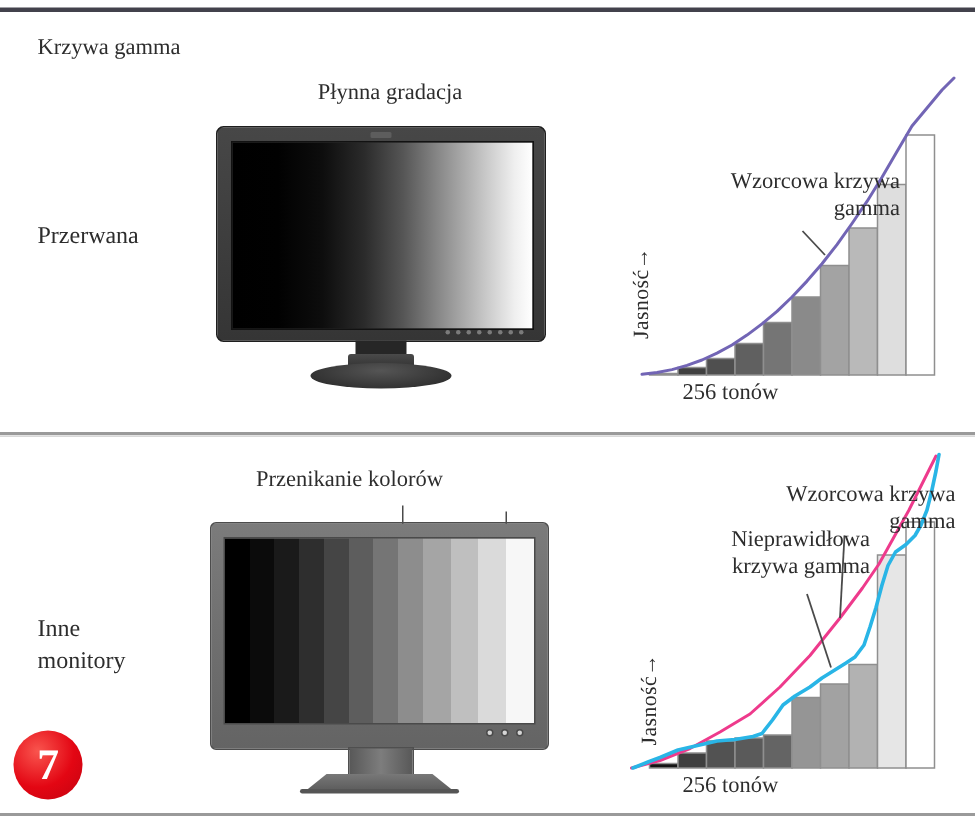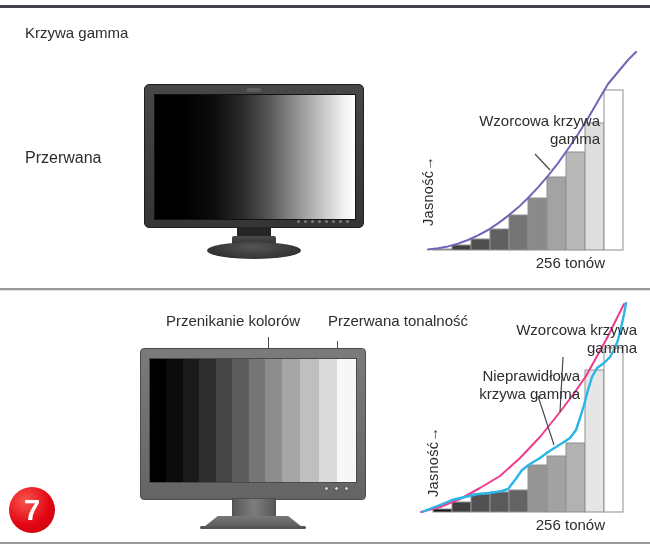--- a/index.html
+++ b/index.html
@@ -1,37 +1,37 @@
 <!DOCTYPE html>
 <html><head>
 <meta charset="utf-8">
 <style>
   html,body{margin:0;padding:0;background:#fff;}
   .stage{position:relative;width:650px;height:549px;background:#fff;overflow:hidden;
-         font-family:Liberation Sans, sans-serif;color:#2d2d2d;}
+         font-family:Liberation Serif, serif;color:#2d2d2d;}
   .rule{position:absolute;left:0;width:650px;}
   .rule.top{top:5px;height:3px;background:#43424c;}
   .rule.mid{top:288px;height:2px;background:#9a9a9a;border-bottom:1px solid #e3e3e3;}
   .rule.bottom{top:542px;height:2px;background:#9a9a9a;}
   .lbl{position:absolute;white-space:pre-line;}
   .heading{left:25px;top:24px;font-size:15px;}
   .row-label-1{left:25px;top:149px;font-size:16px;}
   .row-label-2{left:25px;top:409px;font-size:16px;line-height:21px;}
   .cap{position:absolute;text-align:center;font-size:15px;}
   .cap.plynna{left:170px;top:54px;width:180px;}
   .cap.przenikanie{left:143px;top:312px;width:180px;}
   .cap.przerwana{left:308px;top:312px;width:180px;}
   .ann{position:absolute;text-align:right;font-size:15px;line-height:18px;white-space:pre-line;}
   .ann.a1{left:436px;top:112px;width:164px;}
   .ann.a2{left:472px;top:321px;width:165px;}
-  .ann.a3{left:420px;top:367px;width:160px;}
+  .ann.a3{left:420px;top:351px;width:160px;}
   .vlabel{position:absolute;transform:rotate(-90deg);transform-origin:0 0;font-size:14.5px;letter-spacing:.3px;}
   .v1{left:420px;top:226px;}
   .v2{left:425px;top:497px;}
-  .xlab{position:absolute;text-align:right;font-size:15px;width:150px;}
+  .xlab{position:absolute;text-align:left;font-size:15px;width:150px;}
   .x1{left:455px;top:254px;}
   .x2{left:455px;top:516px;}
   .ptr{position:absolute;width:1px;background:#4a4a4a;}
   .ptrA{left:268px;top:337px;height:66px;}
   .ptrB{left:337px;top:341px;height:54px;}
   svg.chart{position:absolute;overflow:visible;}
   .c1{left:418px;top:50px;}
   .c2{left:418px;top:300px;}
   
   .mon1{position:absolute;left:144px;top:84px;width:220px;height:176px;}
@@ -68,20 +68,21 @@
 
 <div class="stage">
 
   <div class="rule top"></div>
   <div class="rule mid"></div>
   <div class="rule bottom"></div>
 
   <div class="lbl heading">Krzywa gamma</div>
 
   <div class="lbl row-label-1">Przerwana</div>
+  <div class="cap plynna">Płynna gradacja</div>
 
   <div class="mon1">
     <div class="bezel">
       <div class="logo"></div>
       <div class="screen"></div>
       <div class="btnrow1">
         <span></span>
           <span></span>
           <span></span>
           <span></span>
@@ -108,22 +109,23 @@
       <rect x="167" y="73" width="19" height="127" fill="#dedede" stroke="#8f8f8f" stroke-width="1"></rect>
       <rect x="186" y="40" width="19" height="160" fill="#ffffff" stroke="#8f8f8f" stroke-width="1"></rect>
       <path d="M10 199.5 L 20 198.3 L 30 196.4 L 40 193.6 L 50 190 L 60 185.4 L 70 180 L 80 173.4 L 90 165.9 L 100 157.6 L 110 148 L 120 137.4 L 130 125.8 L 140 113.1 L 150 99 L 160 84.3 L 170 68.2 L 180 51 L 190 34 L 200 22 L 210 10 L 218 2" fill="none" stroke="#7265b5" stroke-width="2" stroke-linejoin="round" stroke-linecap="round"></path>
       <line x1="117" y1="104" x2="132" y2="120" stroke="#4a4a4a" stroke-width="1.2"></line>
     </svg>
   <div class="vlabel v1">Jasność→</div>
   <div class="xlab x1">256 tonów</div>
   <div class="ann a1">Wzorcowa krzywa
 gamma</div>
 
+  <div class="lbl row-label-2">Inne
+monitory</div>
   <div class="cap przenikanie">Przenikanie kolorów</div>
-  <div class="cap przerwana">Przerwana tonalność</div>
   <div class="ptr ptrA"></div>
   <div class="ptr ptrB"></div>
 
   <div class="mon2">
     <div class="bezel">
       <div class="screen"></div>
       <div class="btnrow2">
         <span></span>
           <span></span>
           <span></span>

